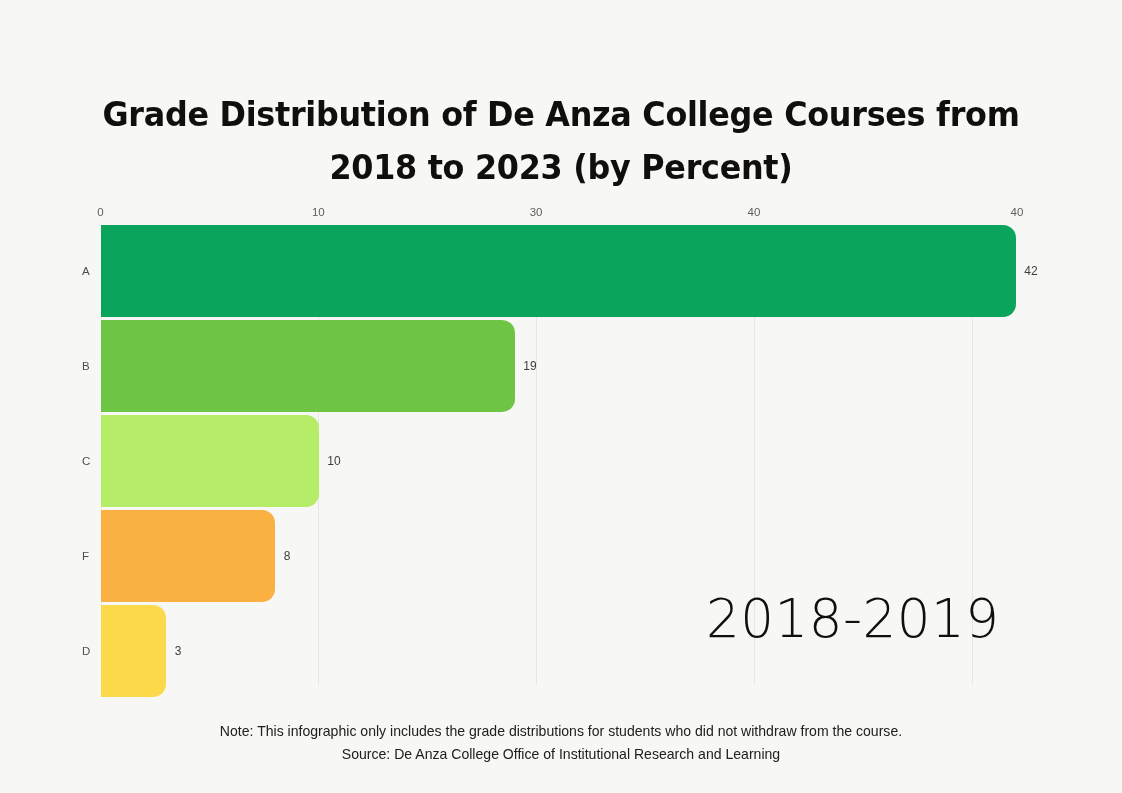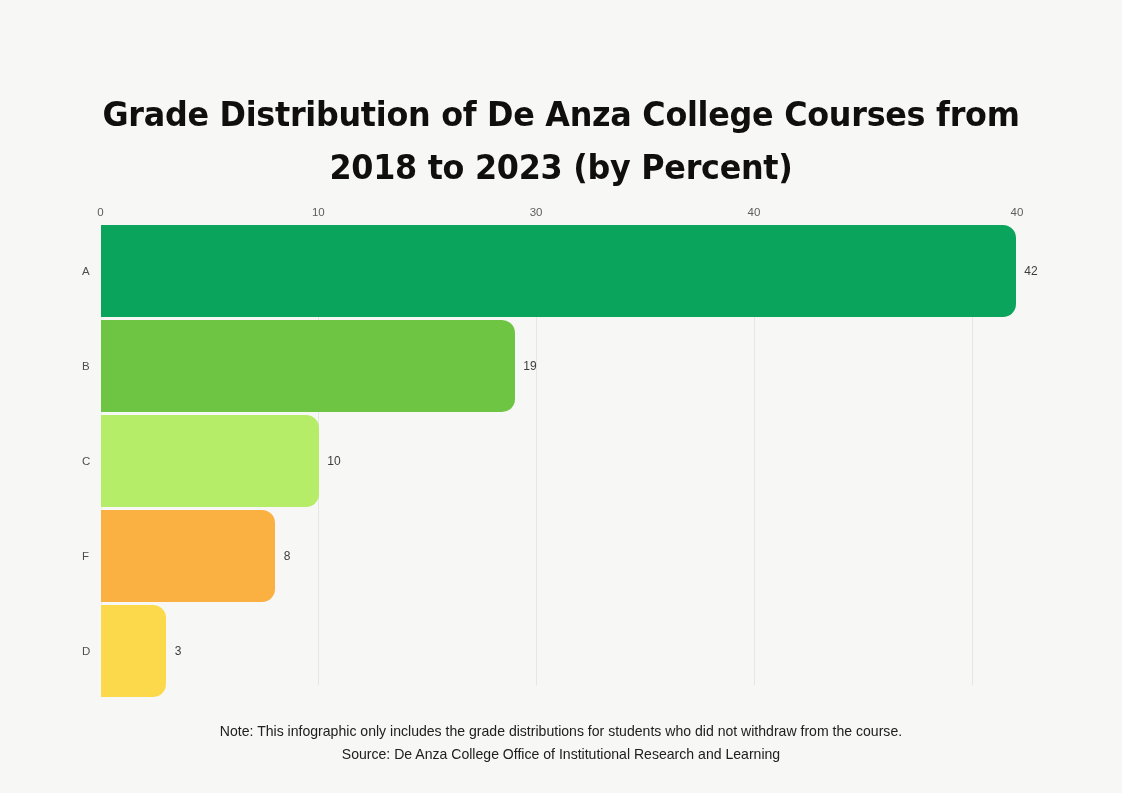--- a/index.html
+++ b/index.html
@@ -193,20 +193,21 @@
           <div class="bar-rect" style="width: 174.24px; background: rgb(251, 176, 66);"></div>
           <span class="bar-value" style="left: 283.74px;">8</span>
         </div>
         <div class="bar-row" style="top: 565px;">
           <span class="bar-cat">D</span>
           <div class="bar-rect" style="width: 65.34px; background: rgb(252, 217, 75);"></div>
           <span class="bar-value" style="left: 174.84px;">3</span>
         </div>
       </div>
 
+    <div class="year-label">2018-2019</div>
   </div>
 
   <div class="footer">
     <span class="footer-line">Note: This infographic only includes the grade distributions for students who did not withdraw from the course.</span>
     <span class="footer-line">Source: De Anza College Office of Institutional Research and Learning</span>
   </div>
 
 </div>
 
 </body></html>

